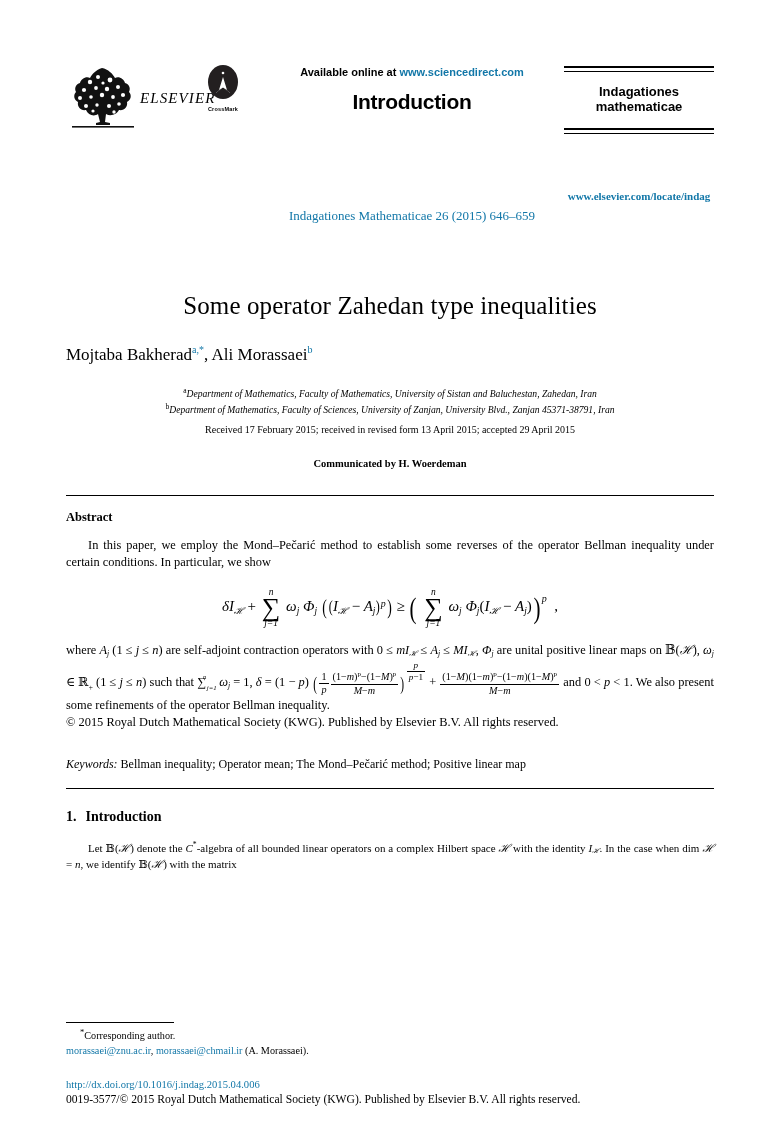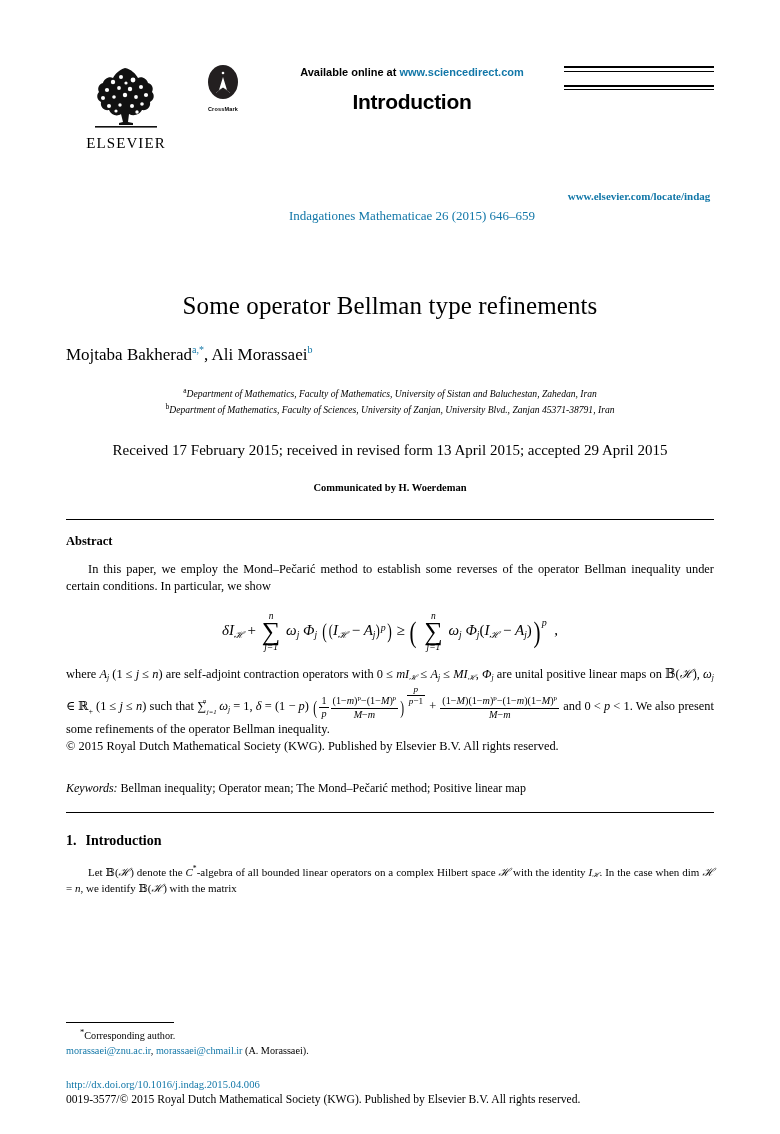--- a/index.html
+++ b/index.html
@@ -27,22 +27,23 @@
   .masthead {
     display: flex;
     align-items: flex-start;
     padding-top: 62px;
     height: 120px;
   }
   .mh-left {
     width: 120px;
     flex: 0 0 120px;
     display: flex;
-    flex-direction: column;
+    flex-direction: row;
     align-items: center;
+    font-style: italic;
   }
   .elsevier-tree {
     width: 74px;
     height: 72px;
     position: relative;
   }
   .elsevier-tree svg { display: block; }
   .elsevier-word {
     font-family: "Liberation Serif", serif;
     font-size: 15px;
@@ -150,22 +151,22 @@
     font-size: 9.6px;
     line-height: 1.5;
   }
   .affils .mark {
     font-style: normal;
     font-size: 7.5px;
     vertical-align: super;
   }
   .history {
     text-align: center;
-    font-size: 15px;
-    margin-top: 24px;
+    font-size: 10px;
+    margin-top: 6px;
   }
   .communicated {
     text-align: center;
     font-size: 10.5px;
     margin-top: 23px;
     font-weight: bold;
   }
 
   
   .hr-thin {
@@ -352,35 +353,39 @@
 
     <div class="mh-center">
       <div class="avail-line">
         <span>Available online at </span><a href="#">www.sciencedirect.com</a>
       </div>
       <div class="sciencedirect">Introduction</div>
     </div>
 
     <div class="mh-right">
       <div class="rule-dbl-top"></div>
+      <div class="journal-name">
+        <div>Indagationes</div>
+        <div>mathematicae</div>
+      </div>
       <div class="rule-dbl-bot"></div>
     </div>
   </div>
 
   <div style="display:flex;align-items:flex-start;">
     <div style="width:194px;flex:0 0 194px;"></div>
     <div style="flex:1 1 auto;">
       <div class="journal-ref">Indagationes Mathematicae 26 (2015) 646–659</div>
     </div>
     <div style="width:150px;flex:0 0 150px;font-weight:bold;">
       <div class="journal-url">www.elsevier.com/locate/indag</div>
     </div>
   </div>
 
-  <div class="title">Some operator Bellman type refinements</div>
+  <div class="title">Some operator Zahedan type inequalities</div>
 
   <div class="authors">
     <span>Mojtaba Bakherad</span><span class="sup">a,*</span>, <span>Ali Morassaei</span><span class="sup">b</span>
   </div>
 
   <div class="affils">
     <div>
       <span class="mark">a</span><span>Department of Mathematics, Faculty of Mathematics, University of Sistan and Baluchestan, Zahedan, Iran</span>
     </div>
     <div>

